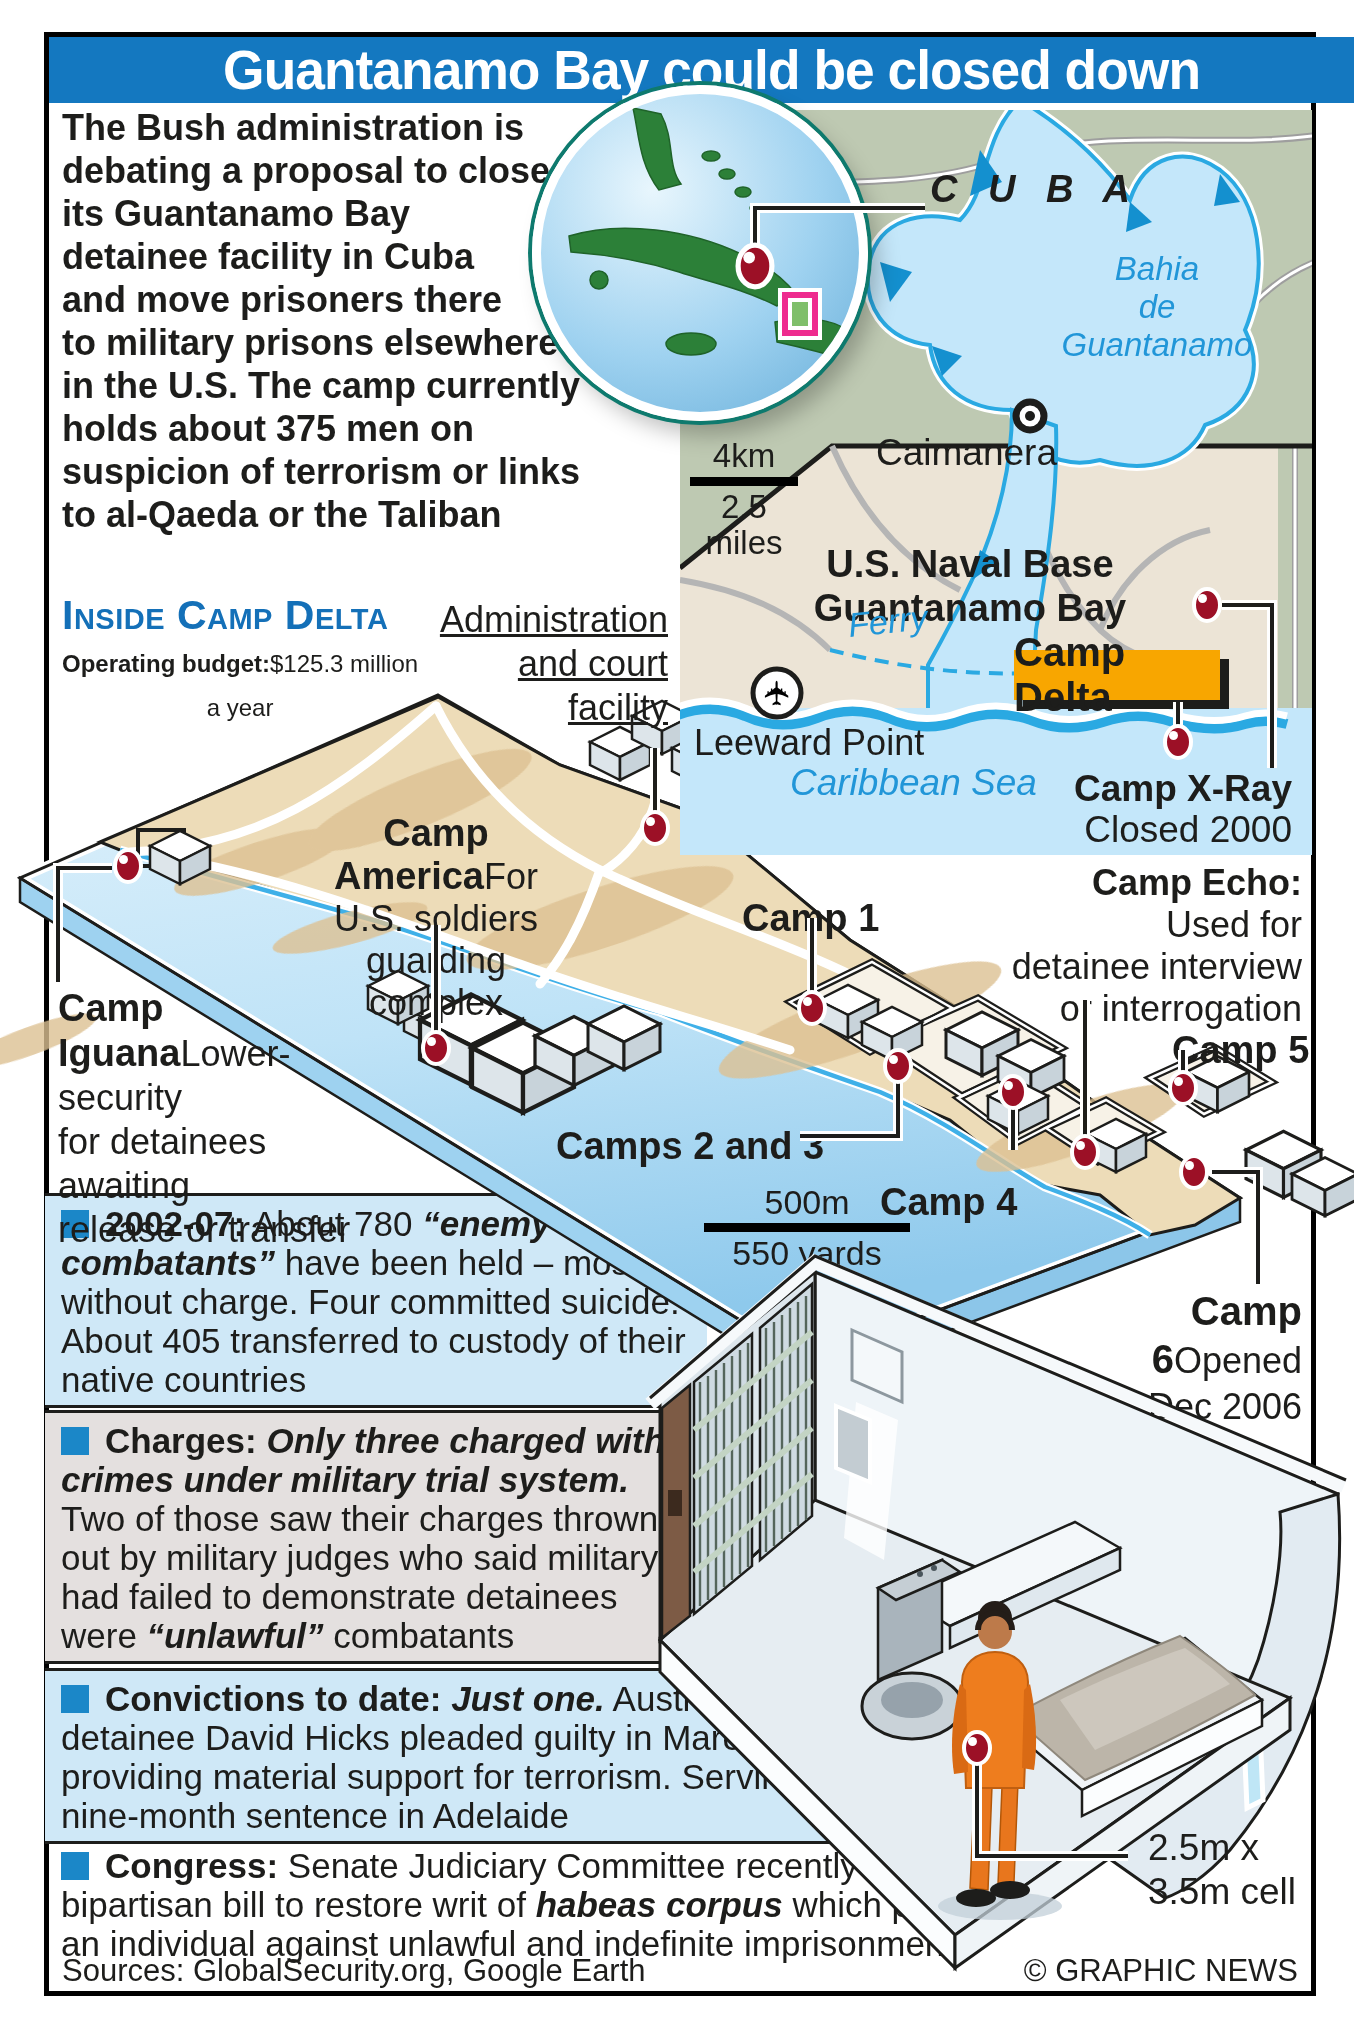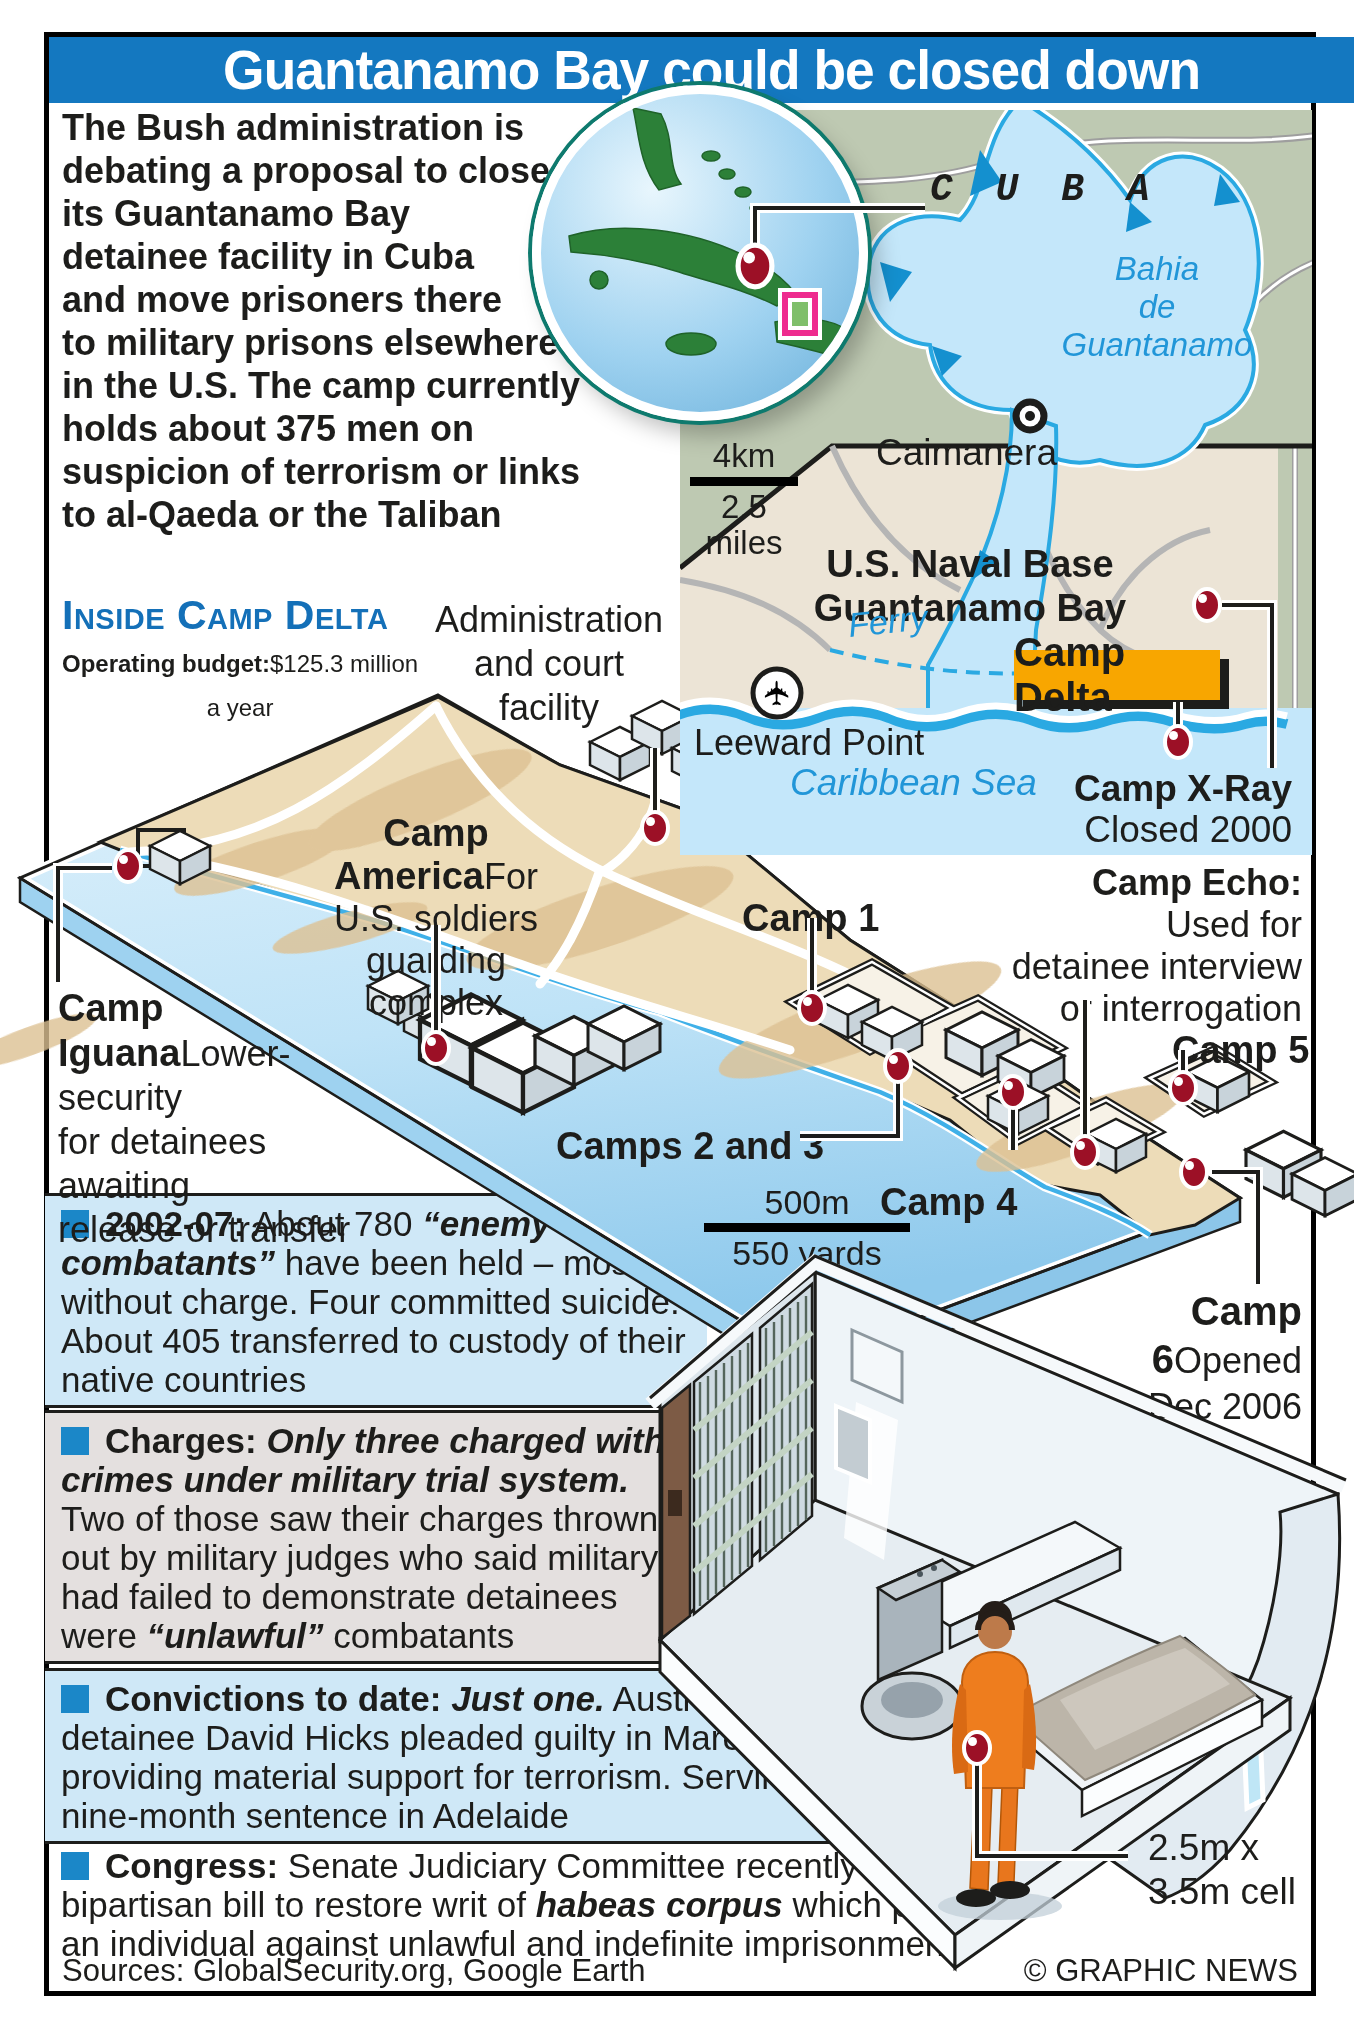--- a/index.html
+++ b/index.html
@@ -29,21 +29,21 @@
   #banner{left:49px;top:37px;width:1326px;height:66px;background:var(--banner);
           display:flex;align-items:center;justify-content:center;}
   #banner h1{margin:0;color:#fff;font-size:55px;font-weight:bold;letter-spacing:-1px;
              transform:scaleX(.97);white-space:nowrap;}
   .pre{white-space:pre-line;}
   #intro{left:62px;top:106px;width:600px;font-size:36px;line-height:43px;font-weight:bold;}
   #icd{left:62px;top:592px;font-size:41px;font-weight:bold;color:var(--hblue);
        font-variant-caps:small-caps;letter-spacing:.5px;}
   #budget{left:62px;top:642px;font-size:24px;line-height:44px;text-align:center;}
   #budget b{font-weight:bold;}
-  #adminlabel{left:430px;top:598px;width:238px;text-align:center;font-size:36px;line-height:44px;}
+  #adminlabel{left:430px;top:598px;width:238px;text-align:right;font-size:36px;line-height:44px;text-decoration:underline;}
   
   #cubamap{left:680px;top:110px;width:632px;height:745px;background:var(--mapgreen);overflow:hidden;}
   #cubamap .lbl{position:absolute;}
   .cubatxt{font-size:38px;font-weight:bold;font-style:italic;letter-spacing:10px;}
   .bluetxt{color:var(--textblue);font-style:italic;}
   #campdelta{left:334px;top:540px;width:206px;height:50px;background:var(--orange);
              box-shadow:9px 9px 0 var(--ink);display:flex;align-items:center;justify-content:center;
              font-size:40px;font-weight:bold;}
   
   .sitelbl{position:absolute;font-size:36px;line-height:42px;}
@@ -275,21 +275,21 @@
         <circle cx="350" cy="306" r="14" fill="#fff" stroke="#1d1d1b" stroke-width="7"></circle>
         <circle cx="350" cy="306" r="5" fill="#1d1d1b"></circle>
       </g>
 
       <g>
         <circle cx="97" cy="583" r="24" fill="#fff" stroke="#1d1d1b" stroke-width="5"></circle>
         <text x="97" y="595" font-size="34" text-anchor="middle" transform="rotate(-90 97 583)">✈</text>
       </g>
     </svg>
 
-    <div class="lbl cubatxt" style="left:250px;top:58px;font-family:Liberation Mono, monospace;">C U B A</div>
+    <div class="lbl cubatxt" style="left:250px;top:58px;">C U B A</div>
     <div class="lbl bluetxt pre" style="left:372px;top:140px;width:210px;text-align:center;font-size:33px;line-height:38px;">Bahia
 de
 Guantanamo</div>
     <div class="lbl" style="left:196px;top:322px;font-size:37px;">Caimanera</div>
     <div class="lbl pre" style="left:120px;top:432px;width:340px;text-align:center;font-size:38px;line-height:44px;font-weight:bold;">U.S. Naval Base
 Guantanamo Bay</div>
     <div class="lbl bluetxt" style="left:168px;top:492px;font-size:34px;transform:rotate(-6deg);">Ferry</div>
     <div id="campdelta" class="lbl">Camp Delta</div>
     <div class="lbl" style="left:14px;top:612px;font-size:36px;">Leeward Point</div>
     <div class="lbl bluetxt" style="left:110px;top:652px;font-size:37px;">Caribbean Sea</div>

